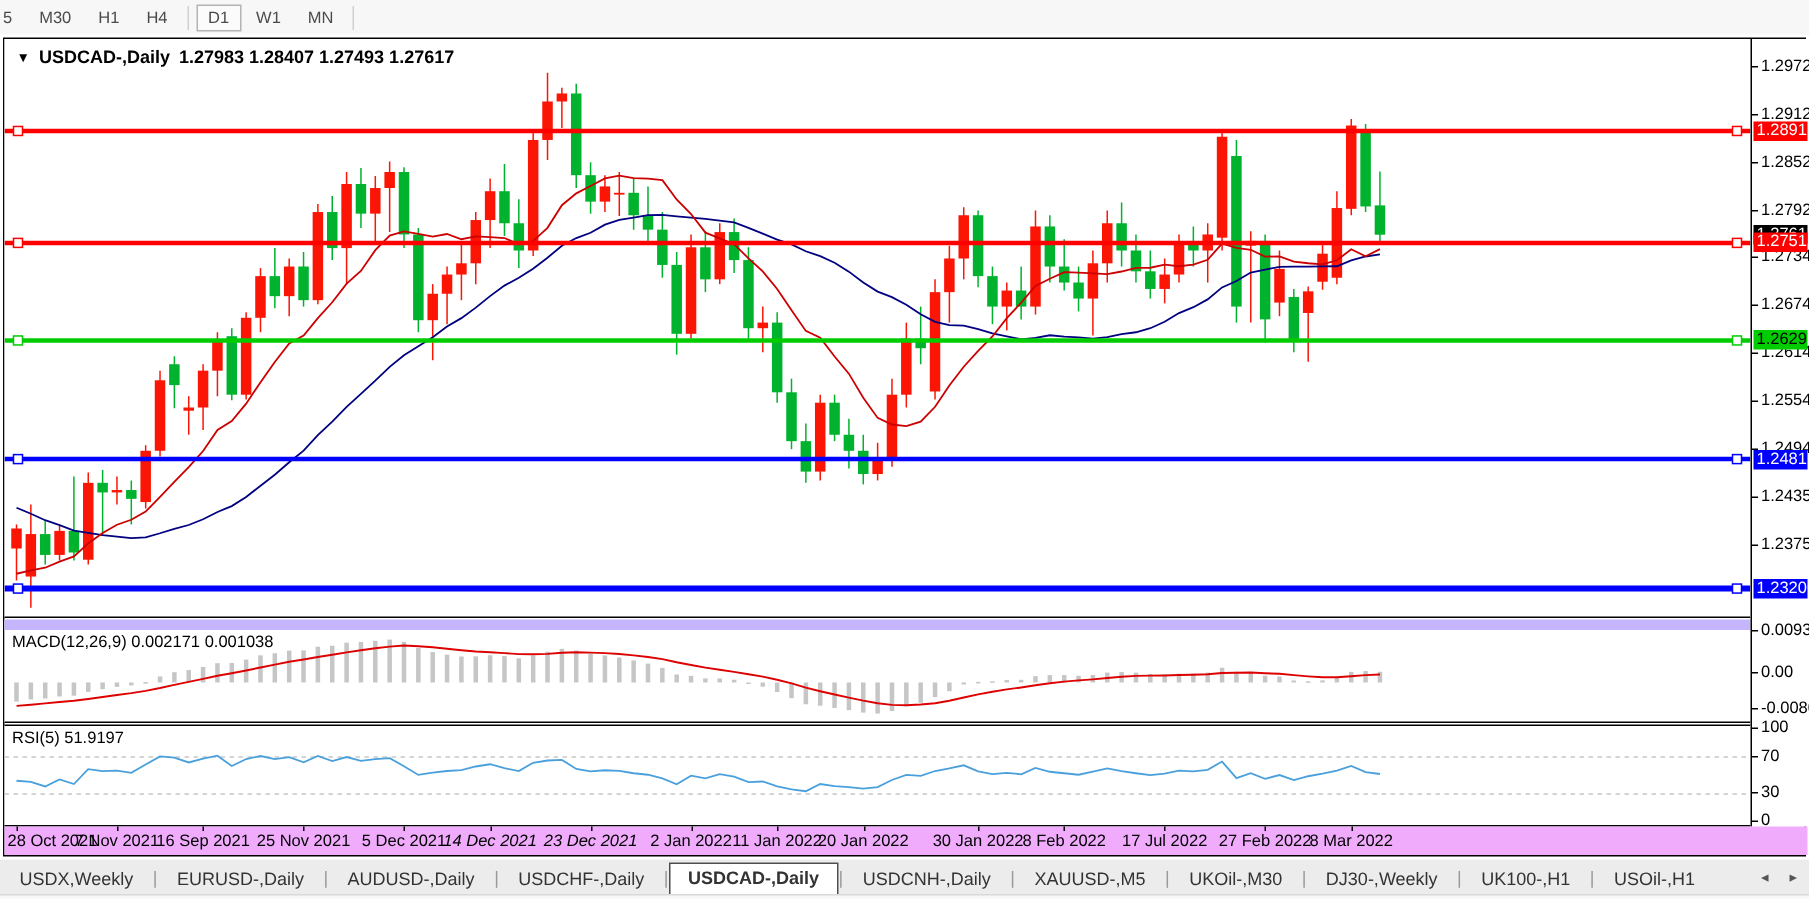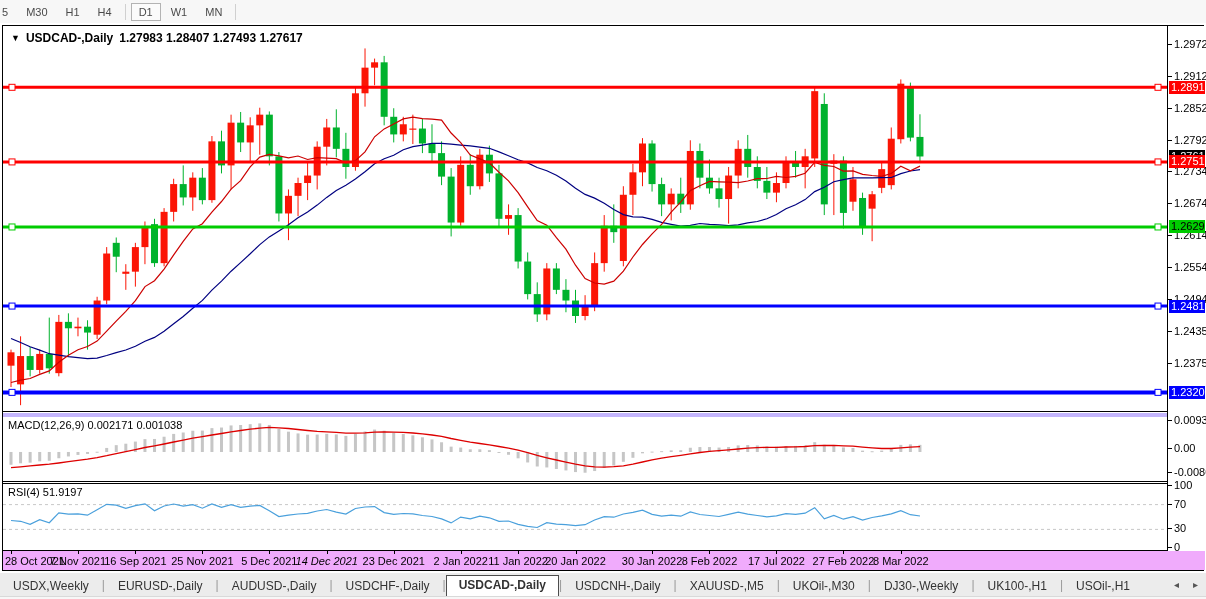--- a/index.html
+++ b/index.html
@@ -11,21 +11,21 @@
   .tf-btn{padding:3px 8px;margin:0 1px;cursor:default;white-space:nowrap;}
   .tf-btn.first{margin-left:-6px;}
   .tf-btn.active{background:#fbfbfb;border:1px solid #b3b3b3;padding:2px 7px;}
   .tf-sep{width:1px;height:16px;background:#d0d0d0;margin:0 4px;}
 
   
   #chart-frame{position:absolute;left:2px;top:25px;width:1202px;height:546px;
     border:1px solid #000;background:#fff;box-sizing:border-box;}
   .panel{position:absolute;left:0;width:1164px;background:#fff;box-sizing:border-box;}
   #main-panel{top:0;height:386px;border-bottom:1px solid #000;}
-  #macd-panel{top:387px;height:69px;border-top:4px solid #c4b5fd;border-bottom:1px solid #000;}
+  #macd-panel{top:387px;height:69px;border-top:7px solid #c4b5fd;border-bottom:1px solid #000;}
   #rsi-panel{top:457px;height:68px;border-top:1px solid #000;border-bottom:1px solid #000;}
   #date-axis{position:absolute;left:0;top:525px;width:1202px;height:19px;background:#f0abfc;}
   #price-axis{position:absolute;left:1164px;top:0;width:38px;height:525px;background:#fff;
     border-left:1px solid #000;box-sizing:border-box;}
   .panel svg{position:absolute;left:0;top:0;}
 
   .chart-title{position:absolute;left:8px;top:5px;font-size:12px;font-weight:700;color:#000;
     display:flex;align-items:center;gap:6px;z-index:5;}
   .chart-title .tri{font-size:9px;}
   .ind-label{position:absolute;left:5px;top:2px;font-size:11px;color:#000;z-index:5;white-space:nowrap;}
@@ -389,21 +389,21 @@
             <rect x="886.756" y="31.73935139279196" width="3" height="3.2429494921637882" fill="#c6c6c6"></rect>
             <rect x="896.324" y="27.900299489686596" width="3" height="7.0820013952691525" fill="#c6c6c6"></rect>
             <rect x="905.8919999999999" y="27.361775594409576" width="3" height="7.620525290546173" fill="#c6c6c6"></rect>
             <rect x="915.4599999999999" y="27.861517101245024" width="3" height="7.120783783710724" fill="#c6c6c6"></rect>
           </g>
           <path d="M8.0 50.6 L17.6 49.8 L27.1 48.9 L36.7 48.0 L46.3 47.2 L55.8 46.0 L65.4 44.7 L75.0 43.3 L84.5 42.1 L94.1 40.6 L103.7 38.7 L113.2 36.6 L122.8 34.6 L132.4 32.6 L142.0 30.5 L151.5 28.8 L161.1 27.0 L170.7 25.0 L180.2 23.1 L189.8 21.2 L199.4 19.7 L208.9 18.0 L218.5 16.5 L228.1 14.9 L237.6 13.5 L247.2 12.2 L256.8 11.1 L266.3 10.4 L275.9 10.8 L285.5 11.5 L295.0 12.5 L304.6 13.5 L314.2 14.3 L323.7 14.8 L333.3 15.4 L342.9 16.1 L352.4 16.2 L362.0 15.9 L371.6 15.2 L381.2 14.9 L390.7 15.1 L400.3 15.4 L409.9 16.0 L419.4 16.9 L429.0 18.0 L438.6 19.4 L448.1 21.5 L457.7 23.3 L467.3 25.1 L476.8 26.5 L486.4 27.9 L496.0 29.5 L505.5 31.1 L515.1 33.2 L524.7 35.6 L534.2 38.4 L543.8 40.8 L553.4 43.0 L562.9 45.1 L572.5 47.1 L582.1 48.8 L591.6 49.9 L601.2 50.1 L610.8 49.7 L620.4 48.8 L629.9 47.2 L639.5 45.0 L649.1 42.9 L658.6 41.2 L668.2 39.6 L677.8 38.3 L687.3 36.8 L696.9 35.5 L706.5 34.4 L716.0 33.6 L725.6 32.9 L735.2 32.0 L744.7 31.2 L754.3 30.6 L763.9 30.4 L773.4 30.3 L783.0 30.0 L792.6 29.8 L802.1 29.5 L811.7 28.7 L821.3 28.5 L830.8 28.4 L840.4 28.8 L850.0 29.2 L859.6 30.1 L869.1 30.9 L878.7 31.5 L888.3 31.5 L897.8 30.8 L907.4 30.1 L917.0 29.7 " fill="none" stroke="#dd0000" stroke-width="1.3"></path>
         </svg>
       </div>
     <div class="panel" id="rsi-panel">
       <div class="ind-label">
-        <span>RSI(4)</span>&nbsp;<span>51.9197</span>
+        <span>RSI(5)</span>&nbsp;<span>51.9197</span>
       </div>
     <svg width="1164" height="66">
           <line x1="0" y1="20.6" x2="1164" y2="20.6" stroke="#c8c8c8" stroke-width="1" stroke-dasharray="3 3"></line>
           <line x1="0" y1="45.4" x2="1164" y2="45.4" stroke="#c8c8c8" stroke-width="1" stroke-dasharray="3 3"></line>
           <path d="M8.0 36.5 L17.6 37.3 L27.1 40.3 L36.7 35.6 L46.3 38.7 L55.8 28.8 L65.4 30.1 L75.0 29.8 L84.5 31.2 L94.1 25.7 L103.7 20.3 L113.2 21.1 L122.8 24.3 L132.4 21.7 L142.0 19.8 L151.5 26.7 L161.1 22.0 L170.7 20.0 L180.2 22.1 L189.8 20.7 L199.4 24.2 L208.9 20.0 L218.5 23.4 L228.1 20.7 L237.6 23.3 L247.2 22.1 L256.8 21.4 L266.3 26.8 L275.9 32.6 L285.5 31.1 L295.0 30.0 L304.6 29.4 L314.2 27.0 L323.7 25.5 L333.3 28.1 L342.9 30.1 L352.4 24.5 L362.0 23.0 L371.6 22.6 L381.2 28.6 L390.7 30.3 L400.3 29.5 L409.9 29.9 L419.4 31.5 L429.0 32.5 L438.6 34.9 L448.1 38.9 L457.7 33.1 L467.3 34.9 L476.8 32.1 L486.4 33.8 L496.0 37.4 L505.5 37.0 L515.1 40.3 L524.7 42.3 L534.2 43.5 L543.8 38.7 L553.4 40.1 L562.9 40.7 L572.5 41.7 L582.1 40.7 L591.6 36.0 L601.2 32.6 L610.8 33.2 L620.4 30.0 L629.9 28.3 L639.5 26.2 L649.1 30.3 L658.6 32.1 L668.2 31.2 L677.8 32.2 L687.3 27.9 L696.9 30.5 L706.5 31.5 L716.0 32.5 L725.6 30.4 L735.2 28.2 L744.7 30.1 L754.3 31.5 L763.9 32.8 L773.4 31.8 L783.0 29.7 L792.6 30.3 L802.1 29.2 L811.7 23.7 L821.3 34.8 L830.8 31.4 L840.4 35.2 L850.0 32.7 L859.6 36.0 L869.1 33.5 L878.7 31.8 L888.3 29.8 L897.8 26.6 L907.4 30.7 L917.0 32.0 " fill="none" stroke="#4aa0dc" stroke-width="1.2"></path>
         </svg>
       </div>
     <div id="price-axis">
         <div class="y-tick" style="top: 11.8915px;">
           <div class="dash"></div>
@@ -491,21 +491,21 @@
         <div class="x-label" style="left: 74.976px;">7 Nov 2021</div>
         <div class="x-tick" style="left: 132.384px;"></div>
         <div class="x-label" style="left: 132.384px;">16 Sep 2021</div>
         <div class="x-tick" style="left: 199.36px;"></div>
         <div class="x-label" style="left: 199.36px;">25 Nov 2021</div>
         <div class="x-tick" style="left: 266.336px;"></div>
         <div class="x-label" style="left: 266.336px;">5 Dec 2021</div>
         <div class="x-tick" style="left: 323.744px;"></div>
         <div class="x-label" style="left: 323.744px; font-style: italic;">14 Dec 2021</div>
         <div class="x-tick" style="left: 390.72px;"></div>
-        <div class="x-label" style="left: 390.72px;">23 Dec 2021</div>
+        <div class="x-label" style="left: 390.72px; font-style: italic;">23 Dec 2021</div>
         <div class="x-tick" style="left: 457.696px;"></div>
         <div class="x-label" style="left: 457.696px;">2 Jan 2022</div>
         <div class="x-tick" style="left: 515.104px;"></div>
         <div class="x-label" style="left: 515.104px;">11 Jan 2022</div>
         <div class="x-tick" style="left: 572.512px;"></div>
         <div class="x-label" style="left: 572.512px;">20 Jan 2022</div>
         <div class="x-tick" style="left: 649.056px;"></div>
         <div class="x-label" style="left: 649.056px;">30 Jan 2022</div>
         <div class="x-tick" style="left: 706.464px;"></div>
         <div class="x-label" style="left: 706.464px;">8 Feb 2022</div>

